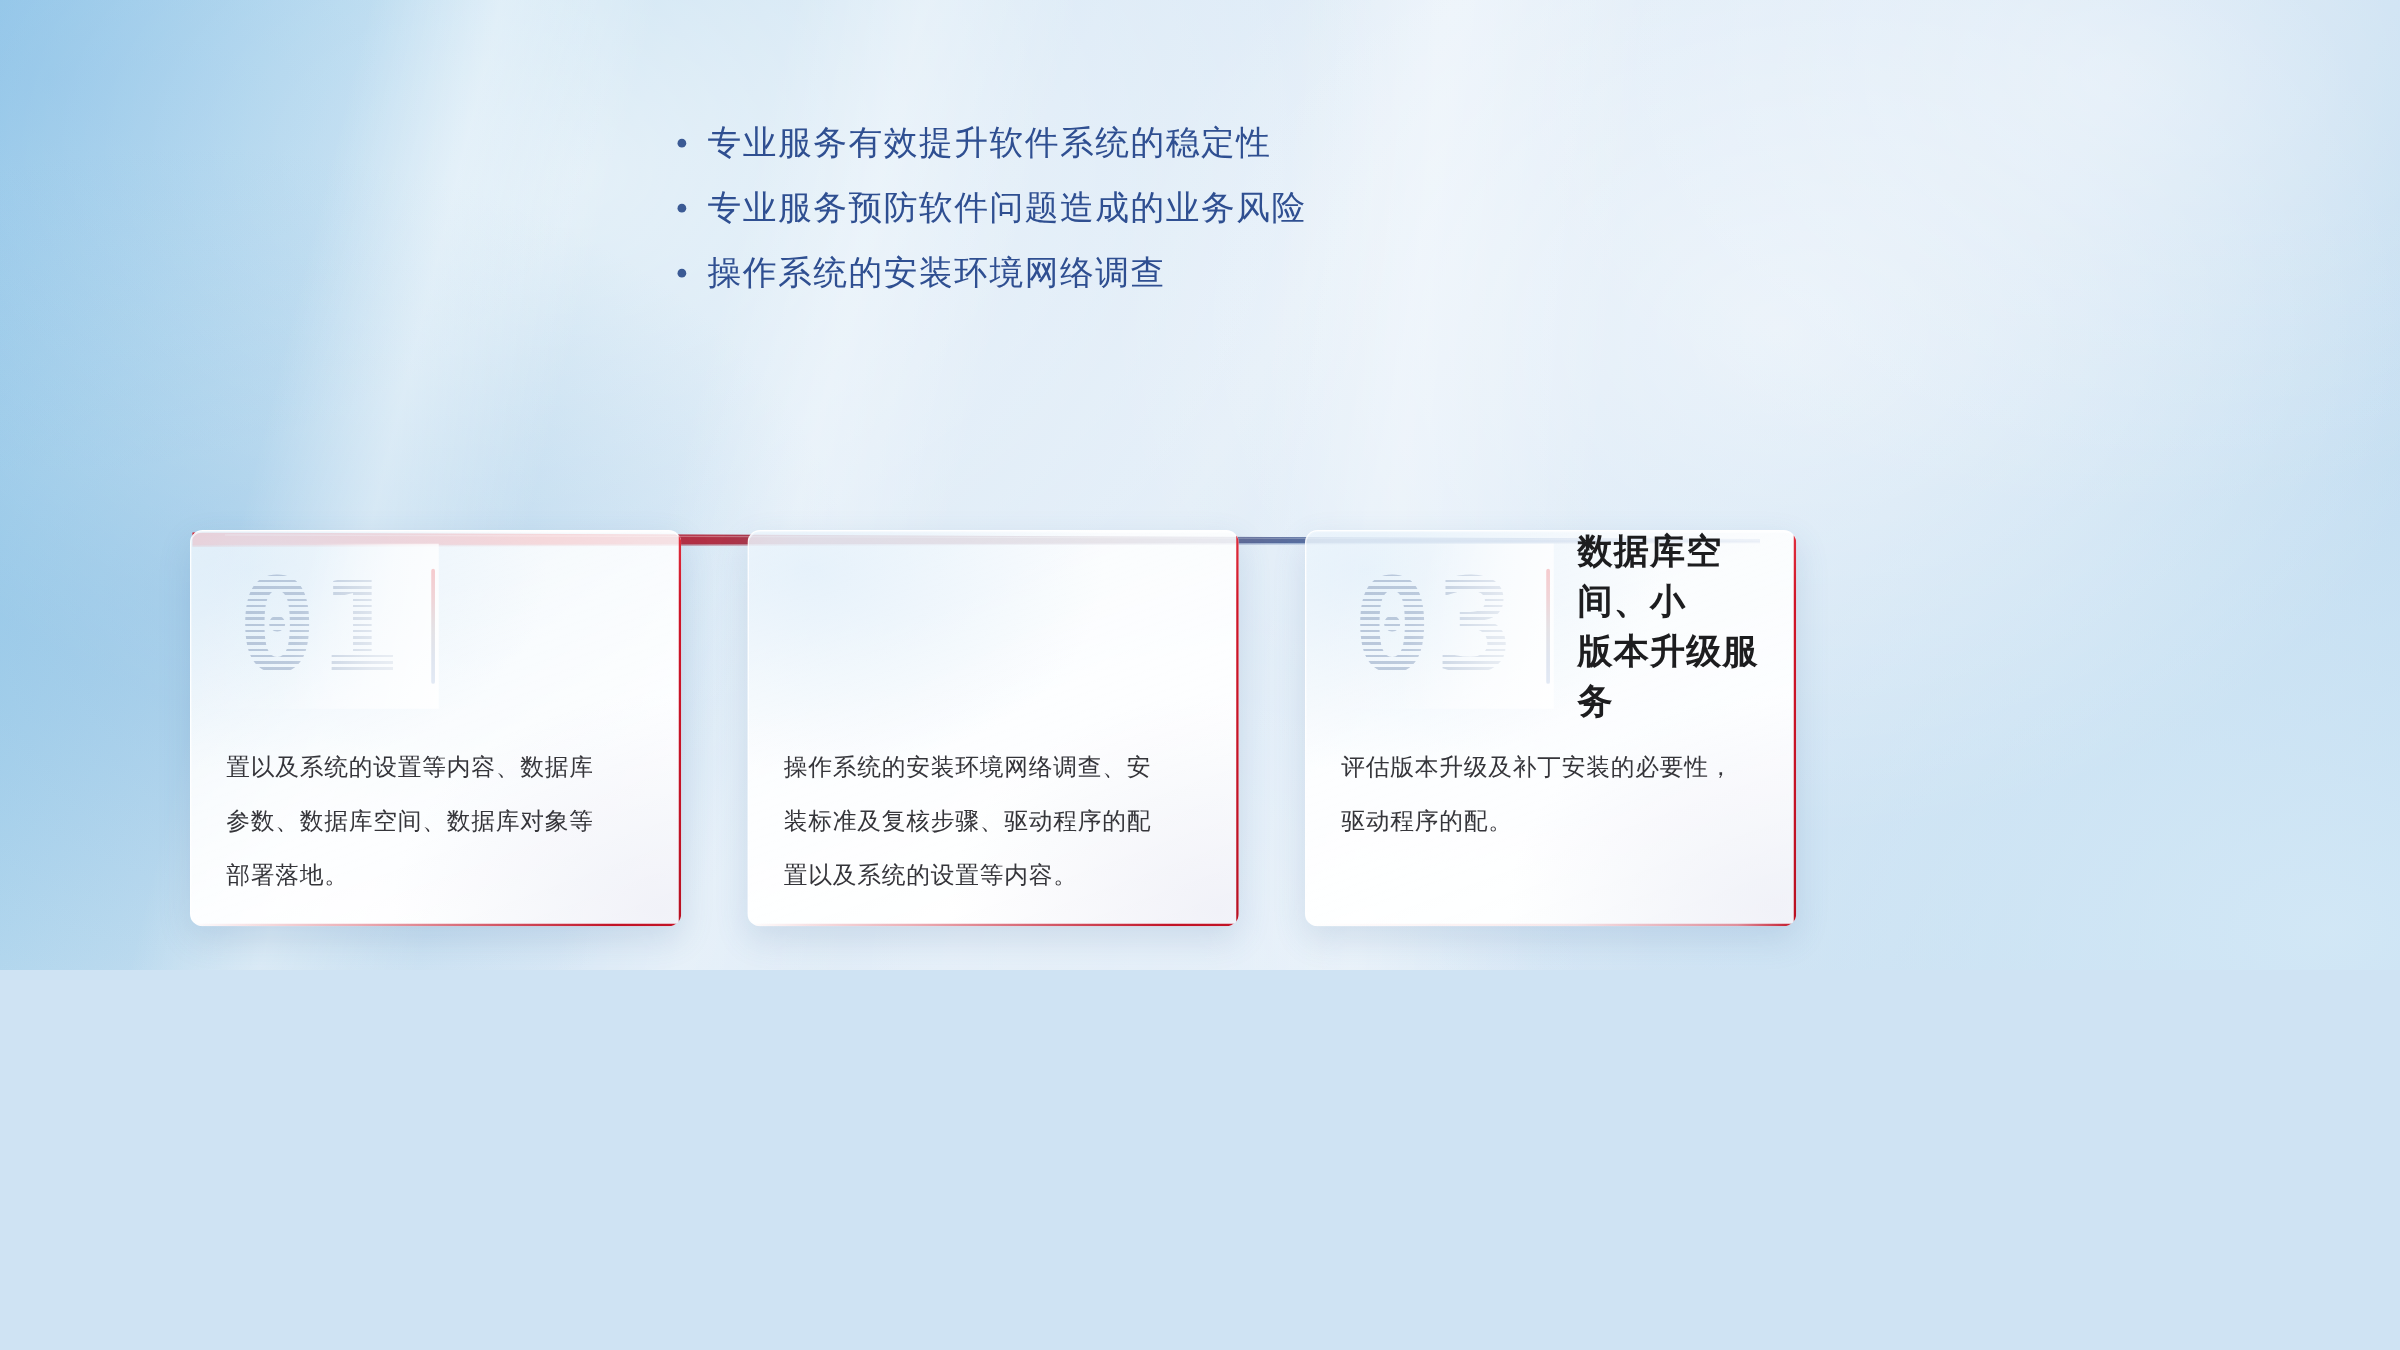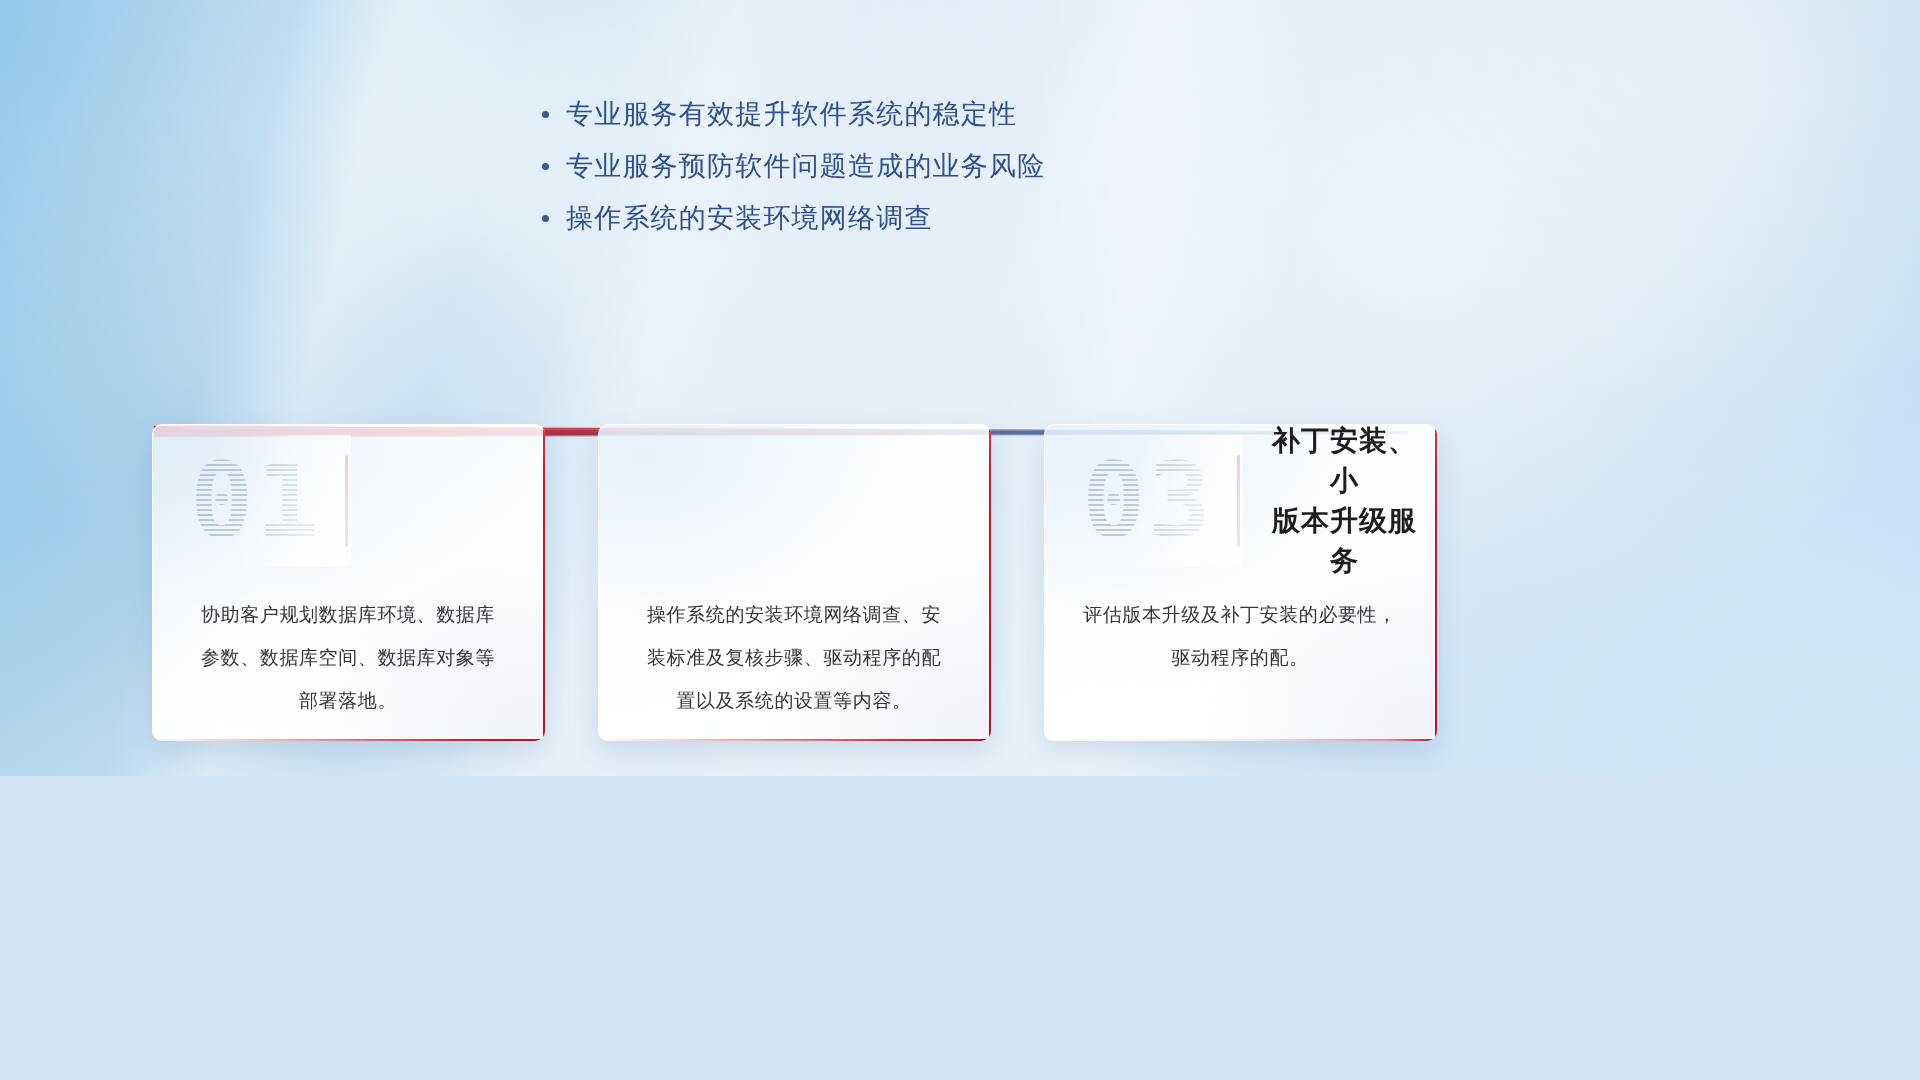--- a/index.html
+++ b/index.html
@@ -17,21 +17,20 @@
       linear-gradient(118deg,
         #8cc4e8 0%,
         #a6d2ec 11%,
         #c3def0 24%,
         #dae9f6 38%,
         #e3eef8 50%,
         #d9e8f6 62%,
         #cfe2f3 74%,
         #c2dcf0 86%,
         #b6d5ee 100%);
-    text-align: center;
   }
   
   #stage::before{
     content:"";position:absolute;inset:0;pointer-events:none;
     background:
       linear-gradient(104deg, rgba(255,255,255,0) 14%, rgba(255,255,255,0.40) 19%, rgba(255,255,255,0.0) 25%),
       linear-gradient(104deg, rgba(255,255,255,0) 30%, rgba(255,255,255,0.30) 35%, rgba(255,255,255,0.0) 41%),
       linear-gradient(96deg, rgba(255,255,255,0) 52%, rgba(255,255,255,0.34) 58%, rgba(255,255,255,0.0) 66%),
       radial-gradient(760px 520px at 8% 62%, rgba(120,176,222,0.30) 0%, rgba(120,176,222,0) 70%),
       radial-gradient(620px 440px at 2% 8%, rgba(132,186,228,0.35) 0%, rgba(132,186,228,0) 72%);
@@ -204,21 +203,21 @@
       <span class="sheen"></span>
       <span class="edge-r"></span>
       <span class="edge-b"></span>
       <div class="card-head">
         <div class="wm">
           <span class="num">01</span>
           <span class="wm-fade"></span>
         </div>
         <span class="vdiv"></span>
       </div>
-      <div class="card-body">协助客户规划数据库环境、数据库
+      <div class="card-body">置以及系统的设置等内容、数据库
 参数、数据库空间、数据库对象等
 部署落地。</div>
     </div>
 
     <div class="card c2" style="left:598px">
       <span class="sheen"></span>
       <span class="edge-r"></span>
       <span class="edge-b"></span>
       <div class="card-body">操作系统的安装环境网络调查、安
 装标准及复核步骤、驱动程序的配
@@ -228,21 +227,21 @@
     <div class="card c3" style="left:1044px">
       <span class="sheen"></span>
       <span class="edge-r"></span>
       <span class="edge-b"></span>
       <div class="card-head">
         <div class="wm">
           <span class="num">03</span>
           <span class="wm-fade"></span>
         </div>
         <span class="vdiv"></span>
-        <div class="card-title">补丁安装、小
+        <div class="card-title">数据库空间、小
 版本升级服务</div>
       </div>
       <div class="card-body">评估版本升级及补丁安装的必要性，
 驱动程序的配。</div>
     </div>
 
   </div>
 </div>
 
 </body></html>

